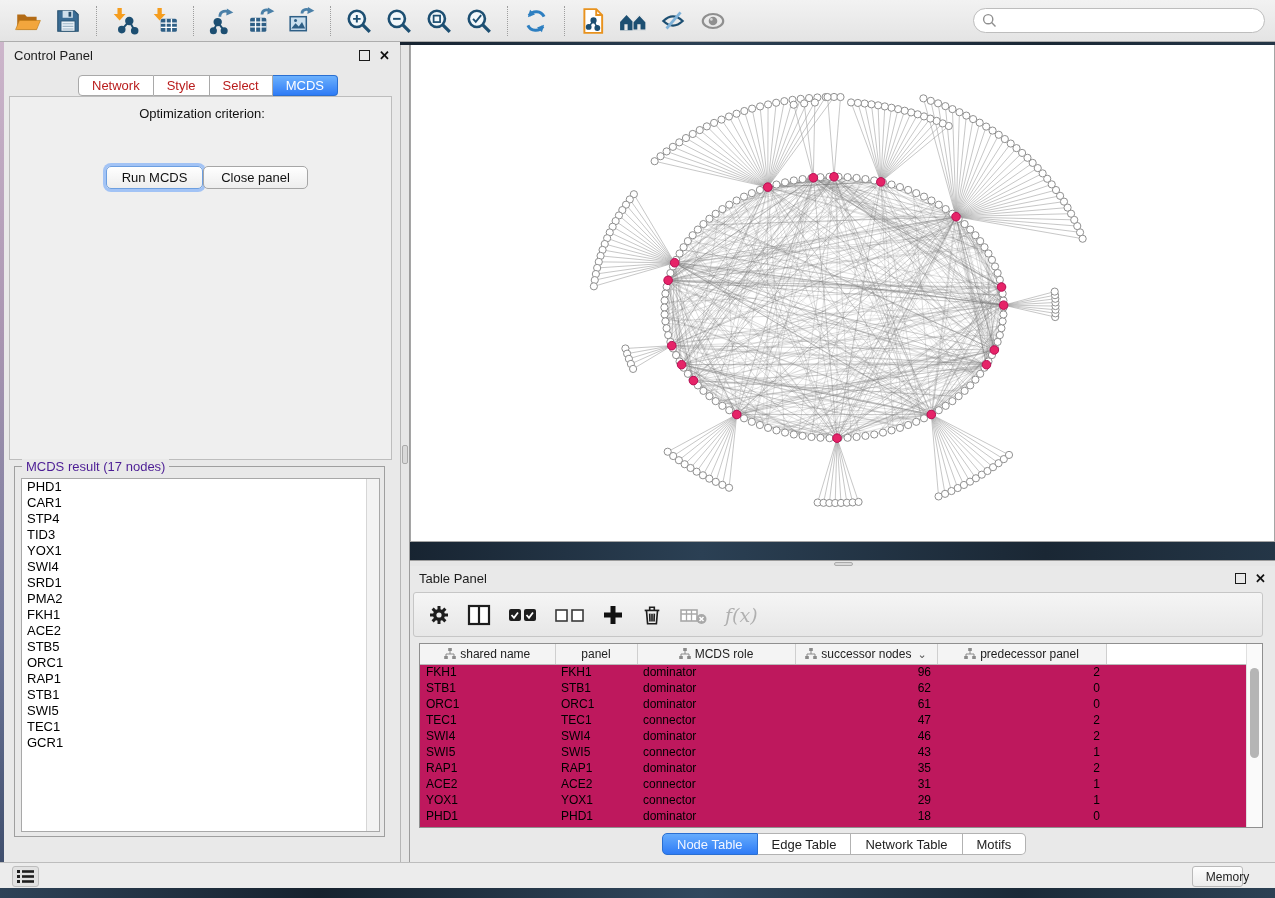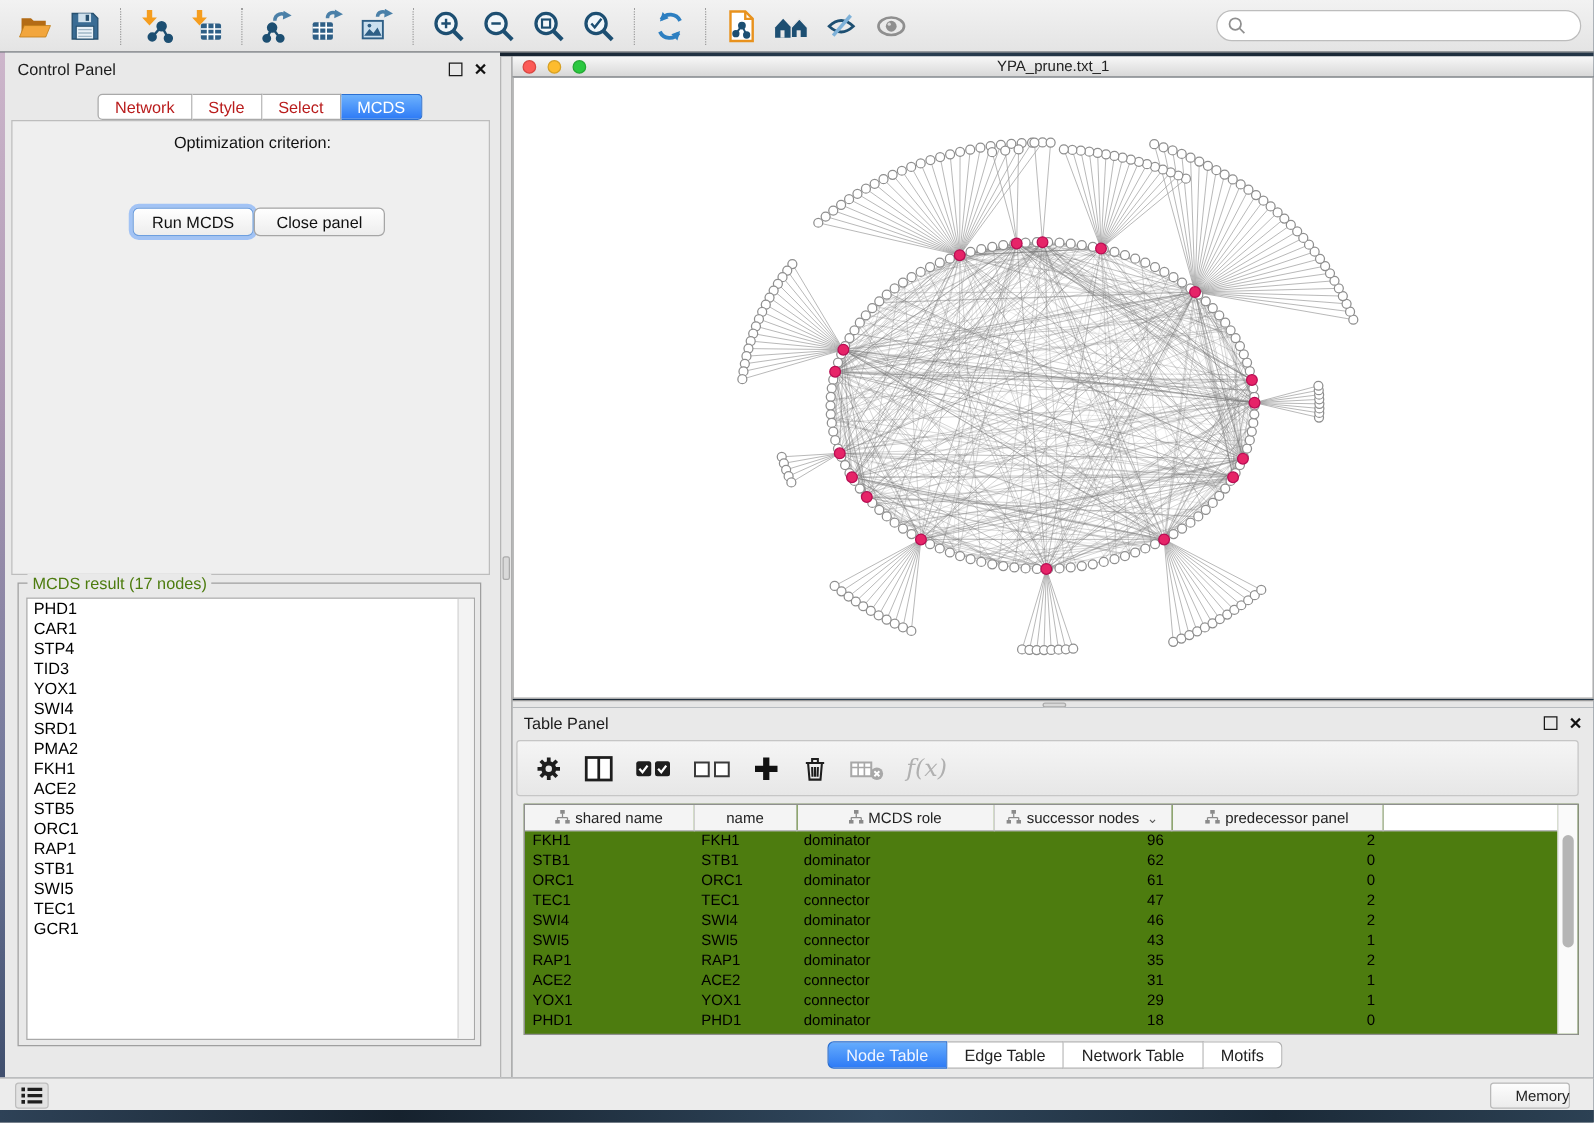--- a/index.html
+++ b/index.html
@@ -55,21 +55,21 @@
   .tri-dn { width:0; height:0; border-left:4px solid transparent; border-right:4px solid transparent; border-top:5px solid #fff; }
   .macbtn { height:23px; background:linear-gradient(180deg,#ffffff,#ededed);
     border:1px solid #a6a6a6; border-radius:5px; font-size:13px; color:#111;
     display:inline-flex; align-items:center; justify-content:center; cursor:pointer;
     font-family:"Liberation Sans", sans-serif; }
   #run-btn { left:90px; top:124px; width:97px; box-shadow:0 0 0 3px rgba(110,165,248,.6); border-color:#6d9fe0;margin-left:12px; }
   #closep-btn { left:199px; top:124px; width:105px; }
 
   #fieldset { left:10px; top:424px; width:371px; height:371px; border:1px solid #9f9f9f; }
   #fieldset legend.fl { position:absolute; top:-8px; left:7px; background:#e9e9e9;
-    padding:0 4px; font-size:13px; color:#4d7c0f; }
+    padding:0 4px; font-size:13px; color:#4c1d95; }
   #mcds-list { position:absolute; left:6px; top:11px; width:359px; height:354px;
     background:#fff; border:1px solid #a8a8a8; overflow:hidden; }
   #mcds-scroll { position:absolute; right:0; top:0; width:13px; height:100%;
     background:#f3f3f3; border-left:1px solid #d6d6d6; }
   .mcds-item { font-size:13px; color:#000; line-height:16px; padding-left:5px; cursor:default; }
 
   
   #vsplit { left:400px; top:45px; width:10px; height:817px; background:#e6e6e6;
     border-left:1px solid #b5b5b5; border-right:1px solid #9c9c9c; }
   .grip { background:#d9d9d9; border:1px solid #aaa; border-radius:2px; }
@@ -91,21 +91,21 @@
 
   
   #table-panel { left:410px; top:566px; width:865px; height:296px; background:#e9e9e9; }
   #tp-head { height:24px; display:flex; align-items:center; padding:0 9px; }
   #tp-toolbar { left:3px; top:26px; width:850px; height:45px;
     background:linear-gradient(180deg,#f5f5f5,#e7e7e7); border:1px solid #c6c6c6;
     border-radius:3px; display:flex; align-items:center; gap:17px; padding-left:14px; }
   .ti { height:24px; display:inline-flex; align-items:center; cursor:pointer; }
   .fx { font-family:"DejaVu Serif", serif; font-style:italic; font-size:19px; color:#b0b0b0; }
 
-  #tblwrap { left:9px; top:77px; width:844px; height:185px; background:#4d7c0f; border:1px solid #8f8f8f; }
+  #tblwrap { left:9px; top:77px; width:844px; height:185px; background:#be185d; border:1px solid #8f8f8f; }
   #tbl { border-collapse:collapse; table-layout:fixed; width:826px; }
   #tbl th { height:20px; background:#f4f4f4; border-bottom:1px solid #b9b9b9;
     border-right:1px solid #cfcfcf; font-size:12px; font-weight:normal; color:#222;
     text-align:center; position:relative; cursor:pointer; white-space:nowrap; overflow:hidden; }
   #tbl th.nocap { border-right:none; background:#fff; }
   #tbl td { height:16px; font-size:12px; color:#000; padding:0 6px; white-space:nowrap; overflow:hidden; }
   #tbl td.num { text-align:right; }
   .treeic { vertical-align:-1px; margin-right:4px; }
   .sortic { color:#555; margin-left:6px; font-size:11px; }
   #tbl-vscroll { position:absolute; right:0; top:0; width:16px; height:183px; background:#fafafa; border-left:1px solid #e0e0e0; }
@@ -116,21 +116,21 @@
     border:1px solid #b2b2b2; border-left:none; color:#222; cursor:pointer; }
   .btab:first-child { border-left:1px solid #b2b2b2; border-radius:5px 0 0 5px; }
   .btab:last-child { border-radius:0 5px 5px 0; }
   .btab.active { background:linear-gradient(180deg,#65acfd,var(--accent,#2e7bf6));
     border-color:#2a6fd1; color:#f2f6ff;text-align:center; }
 
   
   #statusbar { left:0; top:862px; width:1275px; height:26px; background:#ececec; border-top:1px solid #bdbdbd; }
   #list-btn { left:12px; top:3px; width:27px; height:21px; background:#e2e2e2;
     border:1px solid #bdbdbd; border-radius:3px; display:flex; align-items:center; justify-content:center; cursor:pointer; }
-  #mem-btn { left:1192px; top:3px; width:64px; height:21px;
+  #mem-btn { left:1192px; top:3px; width:51px; height:21px;
     background:linear-gradient(180deg,#fdfdfd,#ececec); border:1px solid #b9b9b9; border-radius:3px;
     display:flex; align-items:center; justify-content:center; gap:20px; font-size:12px; color:#222; cursor:pointer; }
   #mem-dot { width:11px; height:11px; border-radius:50%; background:var(--green,#1f9b2f); }
 </style>
 </head>
 <body>
 
 <div id="app">
 
   <div id="toolbar" class="abs">
@@ -309,26 +309,20 @@
   </div>
 
   <div id="vsplit" class="abs">
     <div id="vgrip" class="grip abs"></div>
   </div>
   <div id="hsplit" class="abs">
     <div id="hgrip" class="grip abs"></div>
   </div>
 
   <div id="network-panel" class="abs">
-    <div id="net-titlebar">
-      <span id="tl-red" class="tl"></span>
-      <span id="tl-yel" class="tl"></span>
-      <span id="tl-grn" class="tl"></span>
-      <div id="net-title">YPA_prune.txt_1</div>
-    </div>
     <svg id="net-canvas" viewBox="0 0 865 497">
         <g>
           <line x1="576.3" y1="204.8" x2="374.9" y2="388.4" stroke="#9a9a9a" stroke-width="0.5" opacity="0.3"></line>
           <line x1="563.3" y1="338.1" x2="591.1" y2="287.1" stroke="#9a9a9a" stroke-width="0.5" opacity="0.3"></line>
           <line x1="588.4" y1="229.7" x2="549.5" y2="174.7" stroke="#9a9a9a" stroke-width="0.5" opacity="0.3"></line>
           <line x1="513.5" y1="151.6" x2="479.3" y2="386.9" stroke="#9a9a9a" stroke-width="0.5" opacity="0.3"></line>
           <line x1="287.1" y1="185.3" x2="542.3" y2="168.9" stroke="#9a9a9a" stroke-width="0.5" opacity="0.3"></line>
           <line x1="260.5" y1="299.0" x2="352.7" y2="144.1" stroke="#9a9a9a" stroke-width="0.5" opacity="0.3"></line>
           <line x1="593.9" y1="267.7" x2="260.3" y2="298.3" stroke="#9a9a9a" stroke-width="0.5" opacity="0.3"></line>
           <line x1="409.1" y1="132.5" x2="277.5" y2="196.6" stroke="#9a9a9a" stroke-width="0.5" opacity="0.3"></line>
@@ -1329,21 +1323,21 @@
     <div id="tblwrap" class="abs">
       <table id="tbl">
         <thead>
             <tr>
               <th style="width:135px"><svg class="treeic" width="12" height="11" viewBox="0 0 12 11">
                   <path d="M6 2.5 v3.5 M2 6 h8 M2 6 v2.5 M10 6 v2.5" stroke="#8a8a8a" stroke-width="1" fill="none"></path>
                   <rect x="4.2" y="0" width="3.6" height="3" fill="#8a8a8a"></rect>
                   <rect x="0.2" y="8" width="3.6" height="3" fill="#8a8a8a"></rect>
                   <rect x="8.2" y="8" width="3.6" height="3" fill="#8a8a8a"></rect>
                 </svg><span class="collabel">shared name</span></th>
-              <th style="width:82px"><span class="collabel">name</span></th>
+              <th style="width:82px"><span class="collabel">panel</span></th>
               <th style="width:158px"><svg class="treeic" width="12" height="11" viewBox="0 0 12 11">
                   <path d="M6 2.5 v3.5 M2 6 h8 M2 6 v2.5 M10 6 v2.5" stroke="#8a8a8a" stroke-width="1" fill="none"></path>
                   <rect x="4.2" y="0" width="3.6" height="3" fill="#8a8a8a"></rect>
                   <rect x="0.2" y="8" width="3.6" height="3" fill="#8a8a8a"></rect>
                   <rect x="8.2" y="8" width="3.6" height="3" fill="#8a8a8a"></rect>
                 </svg><span class="collabel">MCDS role</span></th>
               <th style="width:142px"><svg class="treeic" width="12" height="11" viewBox="0 0 12 11">
                   <path d="M6 2.5 v3.5 M2 6 h8 M2 6 v2.5 M10 6 v2.5" stroke="#8a8a8a" stroke-width="1" fill="none"></path>
                   <rect x="4.2" y="0" width="3.6" height="3" fill="#8a8a8a"></rect>
                   <rect x="0.2" y="8" width="3.6" height="3" fill="#8a8a8a"></rect>

